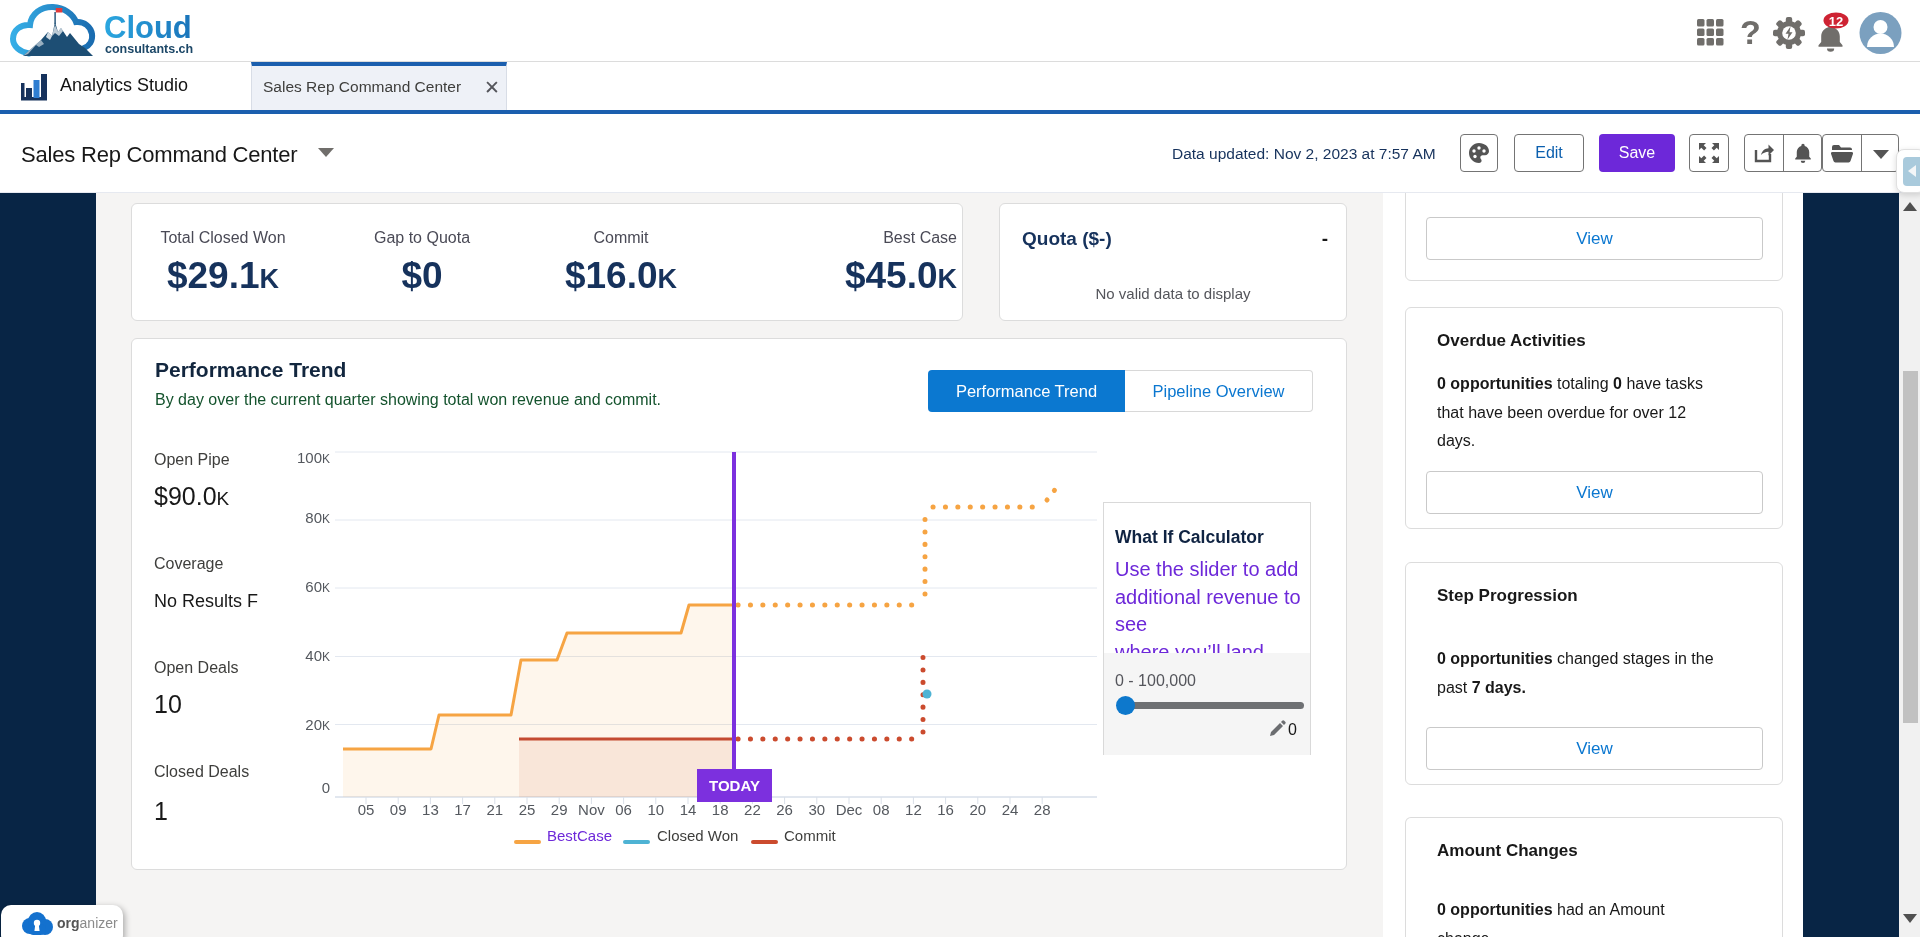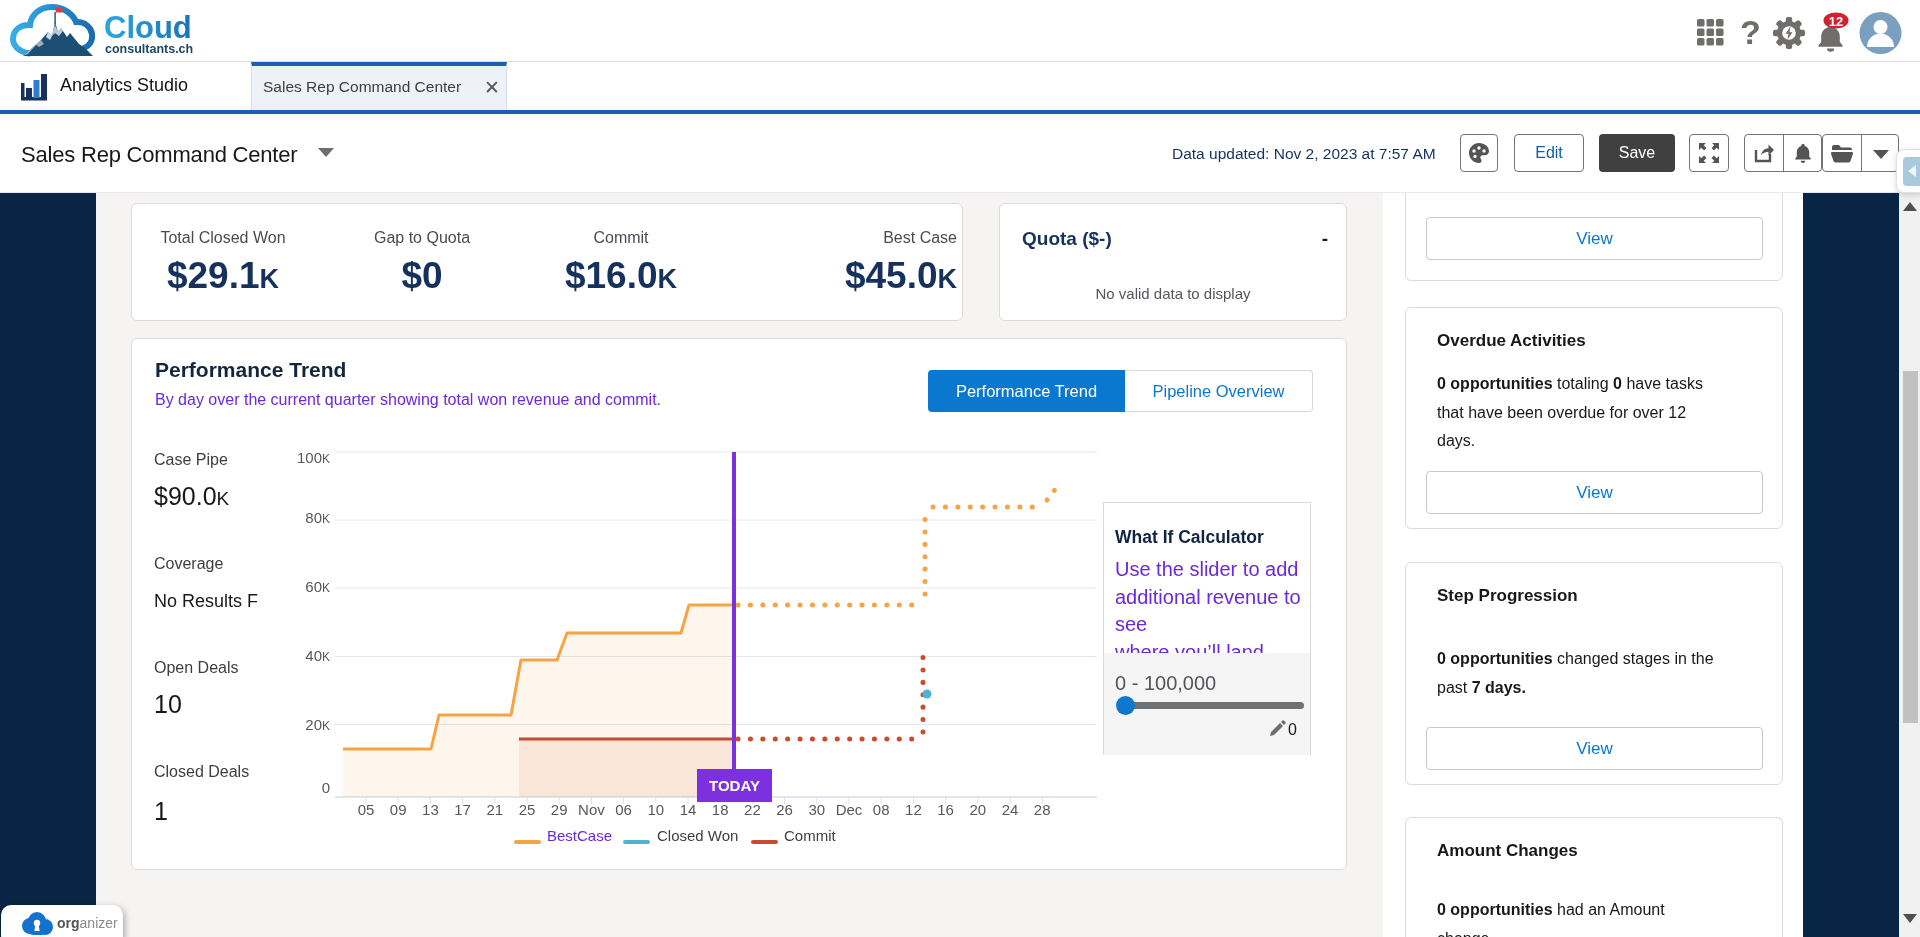--- a/index.html
+++ b/index.html
@@ -15,21 +15,21 @@
 #tab1 { position:absolute; left:251px; top:62px; width:256px; height:48px; background:#eef1f7; border-top:4px solid #1b5fae; border-left:1px solid #d8dde6; border-right:1px solid #d8dde6; }
 #tab1 .txt { position:absolute; left:11px; top:12px; font-size:15.5px; color:#3e3e3c; }
 #tab1 .x { position:absolute; left:232px; top:10px; font-size:19px; color:#54555b; }
 
 
 #pagehdr { position:absolute; left:0; top:114px; width:1920px; height:79px; background:#fff; border-bottom:1px solid #e6e9f0; }
 #pagetitle { position:absolute; left:21px; top:28px; font-size:22px; letter-spacing:-0.2px; color:#181818; }
 #titlecaret { position:absolute; left:318px; top:34px; width:0; height:0; border-left:8px solid transparent; border-right:8px solid transparent; border-top:9px solid #706e6b; }
 #dataupd { position:absolute; left:1172px; top:31px; font-size:15.5px; color:#16325c; }
 .hbtn { position:absolute; top:20px; height:38px; background:#fff; border:1px solid #747474; border-radius:4px; }
-#btnSave { position:absolute; left:1599px; top:20px; width:76px; height:38px; background:#404040; border-radius:4px; color:#fff; font-size:16px; text-align:center; line-height:37px; }
+#btnSave { position:absolute; left:1599px; top:20px; width:76px; height:38px; background:#6d28d9; border-radius:4px; color:#fff; font-size:16px; text-align:center; line-height:37px; }
 #btnEdit { left:1514px; width:70px; color:#0b5fae; font-size:16px; text-align:center; line-height:35px; }
 #btnPal { left:1460px; width:38px; }
 #btnExp { left:1689px; width:40px; }
 #grp1 { left:1744px; width:78px; }
 #grp2 { left:1822px; width:77px; }
 .vsep { position:absolute; top:0; width:1px; height:36px; background:#747474; }
 
 
 #handlebox { position:absolute; left:1896px; top:149px; width:30px; height:44px; background:#fff; border:1px solid #e0e0e0; border-radius:8px; box-shadow:0 2px 6px rgba(0,0,0,.15); }
 #handlebtn { position:absolute; left:1903px; top:157px; width:22px; height:29px; background:#a9cadc; border-radius:4px; }
@@ -51,33 +51,33 @@
 .kval { font-size:37px; font-weight:bold; color:#16325c; margin-top:8px; }
 .kval .sk { font-size:27px; }
 
 
 #quotaTitle { position:absolute; left:22px; top:24px; font-size:19px; font-weight:bold; color:#16325c; }
 #quotaDash { position:absolute; right:18px; top:24px; font-size:19px; font-weight:bold; color:#181818; }
 #quotaMsg { position:absolute; left:0; top:81px; width:100%; text-align:center; font-size:15px; color:#54555b; }
 
 
 #perfTitle { position:absolute; left:23px; top:19px; font-size:21px; font-weight:bold; color:#12263e; }
-#perfSub { position:absolute; left:23px; top:52px; font-size:16px; color:#6d28d9; }
+#perfSub { position:absolute; left:23px; top:52px; font-size:16px; color:#14532d; }
 #togA { position:absolute; left:796px; top:31px; width:197px; height:42px; background:#0b78d0; color:#fff; font-size:16.5px; text-align:center; line-height:42px; border-radius:4px 0 0 4px; }
 #togB { position:absolute; left:993px; top:31px; width:188px; height:42px; background:#fff; color:#0b77d0; font-size:16.5px; text-align:center; line-height:40px; border:1px solid #d8d8d8; border-left:none; border-radius:0 4px 4px 0; }
 .stat { position:absolute; left:22px; font-size:16px; color:#3e3e3c; }
 .statv { position:absolute; left:22px; font-size:25px; color:#181818; }
 .statv .sk { font-size:19px; }
 
 
 #whatif { position:absolute; left:971px; top:163px; width:208px; height:253px; border:1px solid #d9d9d9; background:#fff; }
 #wifTitle { position:absolute; left:11px; top:24px; font-size:17.5px; font-weight:bold; color:#0f2342; }
 #wifBody { position:absolute; left:11px; top:53px; font-size:20px; color:#6d28d9; line-height:27.5px; }
 #wifGray { position:absolute; left:0px; top:150px; width:206px; height:102px; background:#f5f5f5; }
-#wifRange { position:absolute; left:11px; top:19px; font-size:20px; color:#54555b; }
+#wifRange { position:absolute; left:11px; top:19px; font-size:16px; color:#54555b; }
 #wifTrack { position:absolute; left:13px; top:49px; width:187px; height:7px; background:#6e7073; border-radius:4px; }
 #wifThumb { position:absolute; left:12px; top:43px; width:19px; height:19px; background:#0d78cc; border-radius:50%; }
 #wifZero { position:absolute; left:184px; top:68px; font-size:16px; color:#181818; }
 
 
 .rbody { position:absolute; left:31px; font-size:16px; color:#181818; line-height:28.5px; }
 .rtitle { position:absolute; left:31px; font-size:17px; font-weight:bold; color:#181818; }
 .viewbtn { position:absolute; left:20px; width:337px; height:43px; border:1px solid #c9c9c9; border-radius:4px; background:#fff; color:#0b77d0; font-size:17px; text-align:center; line-height:41px; }
 
 
@@ -246,21 +246,21 @@
       <div id="quotaDash">-</div>
       <div id="quotaMsg">No valid data to display</div>
     </div>
 
     <div class="card" id="perfcard" style="left:131px;top:145px;width:1216px;height:532px;">
       <div id="perfTitle">Performance Trend</div>
       <div id="perfSub">By day over the current quarter showing total won revenue and commit.</div>
       <div id="togA">Performance Trend</div>
       <div id="togB">Pipeline Overview</div>
 
-      <div class="stat" style="top:112px;">Case Pipe</div>
+      <div class="stat" style="top:112px;">Open Pipe</div>
       <div class="statv" style="top:143px;">$90.0<span class="sk">K</span></div>
       <div class="stat" style="top:216px;">Coverage</div>
       <div class="statv" style="top:252px;font-size:18px;">No Results F</div>
       <div class="stat" style="top:320px;">Open Deals</div>
       <div class="statv" style="top:351px;">10</div>
       <div class="stat" style="top:424px;">Closed Deals</div>
       <div class="statv" style="top:458px;">1</div>
 
       <svg id="chart" width="1010" height="400" style="position:absolute;left:160px;top:105px">
         <g stroke="#e3e8f0" stroke-width="1">

